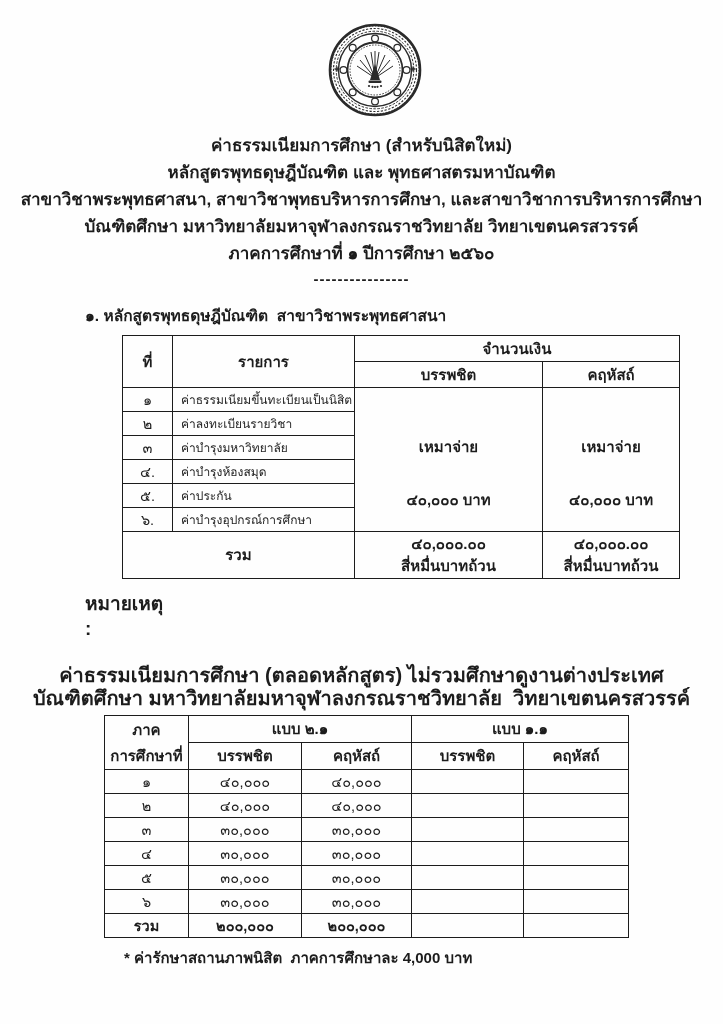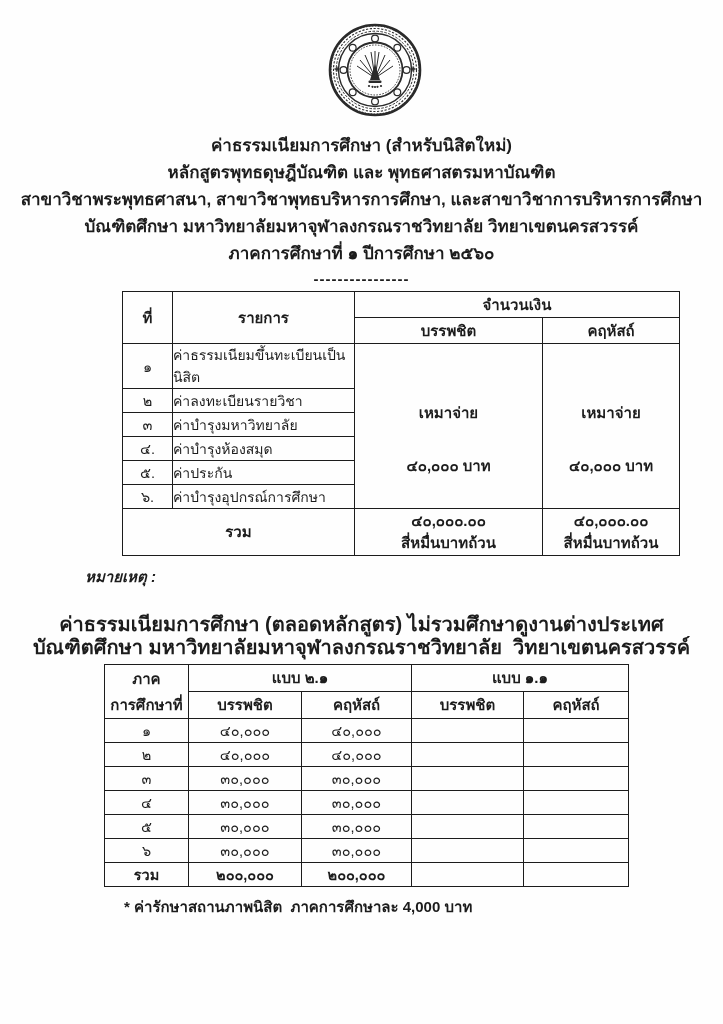--- a/index.html
+++ b/index.html
@@ -24,27 +24,27 @@
   
   .sec1-heading{margin:12px 0 7px 85px;font-weight:bold;font-size:15.5px;white-space:pre-wrap;}
 
   table{border-collapse:collapse;table-layout:fixed;}
   th,td{border:1.6px solid #1c1c1c;font-size:15px;padding:0;vertical-align:middle;overflow:hidden;}
   th{font-weight:bold;text-align:center;}
 
   .t1{margin-left:122px;width:557px;}
   .t1 .hr th{height:25px;}
   .t1 td.no{height:22px;text-align:center;font-size:14.5px;}
-  .t1 td.item{text-align:left;font-size:14px;}
+  .t1 td.item{text-align:left;padding-left:8px;font-size:12px;}
   .t1 td.lump{text-align:center;font-weight:bold;}
   .t1 td.lump div{line-height:27px;margin-top:26px;}
   .t1 .total-row td{height:46px;font-weight:bold;text-align:center;}
   .t1 .total-row .amt div{line-height:22px;}
 
-  .note{margin:9px 12px 0 85px;font-weight:bold;font-size:15px;display:flex;font-style:italic;}
+  .note{margin:9px 12px 0 85px;font-weight:bold;font-size:19px;display:flex;}
   .note .nlabel{width:86px;}
   .note .ntext{white-space:pre-wrap;}
 
   
   .sec2-titles{margin-top:24px;text-align:center;font-weight:bold;font-size:20px;line-height:23px;}
   .sec2-titles div{white-space:pre-wrap;}
 
   .t2{margin-left:104px;margin-top:5px;width:524px;padding-left:18px;}
   .t2 th{height:26px;}
   .t2 th.sem-h div{line-height:26px;}
@@ -112,20 +112,21 @@
 
   <div class="titles">
     <div>ค่าธรรมเนียมการศึกษา (สำหรับนิสิตใหม่)</div>
     <div>หลักสูตรพุทธดุษฎีบัณฑิต และ พุทธศาสตรมหาบัณฑิต</div>
     <div>สาขาวิชาพระพุทธศาสนา, สาขาวิชาพุทธบริหารการศึกษา, และสาขาวิชาการบริหารการศึกษา</div>
     <div>บัณฑิตศึกษา มหาวิทยาลัยมหาจุฬาลงกรณราชวิทยาลัย วิทยาเขตนครสวรรค์</div>
     <div>ภาคการศึกษาที่ ๑ ปีการศึกษา ๒๕๖๐</div>
   </div>
   <div class="separator">----------------</div>
 
+  <div class="sec1-heading">๑. หลักสูตรพุทธดุษฎีบัณฑิต  สาขาวิชาพระพุทธศาสนา</div>
 
   <table class="t1">
     <colgroup>
         <col style="width:50px">
         <col style="width:182px">
         <col style="width:188px">
         <col style="width:137px">
       </colgroup>
     <tbody>
         <tr class="hr">

